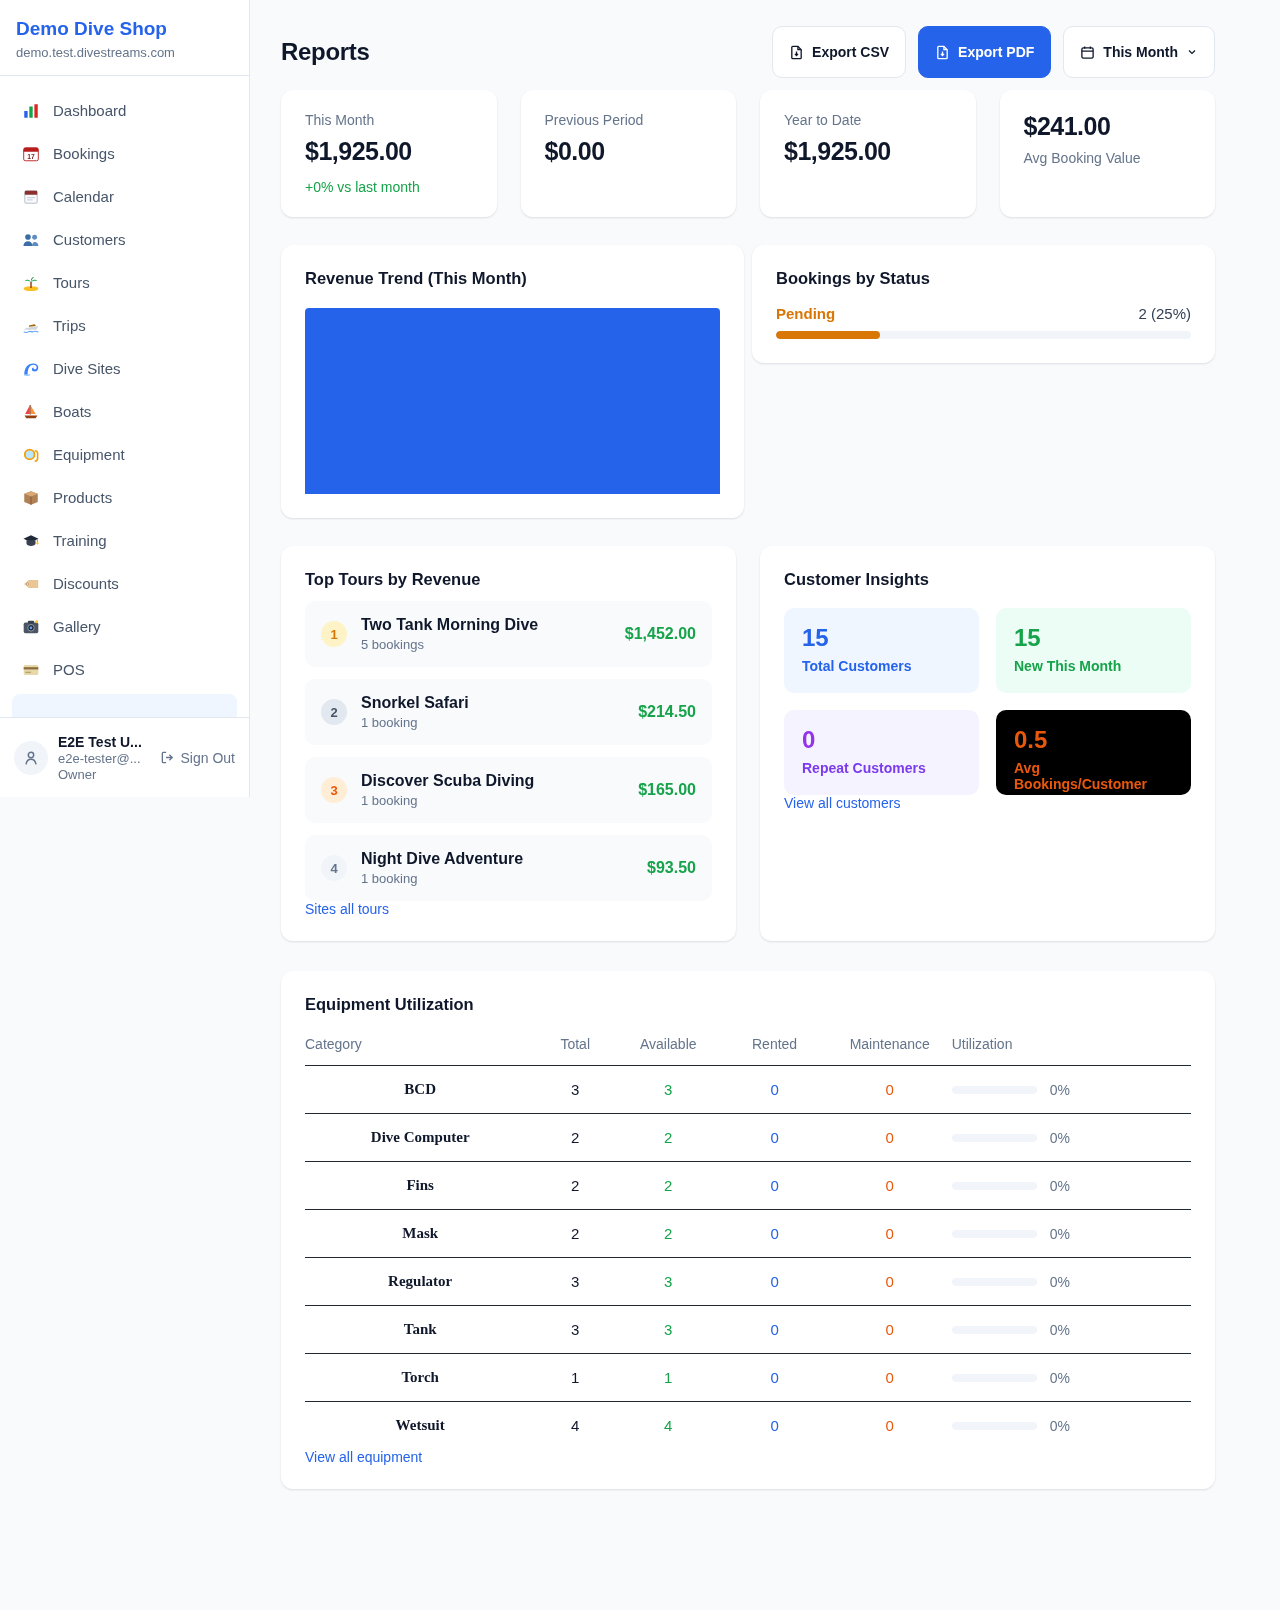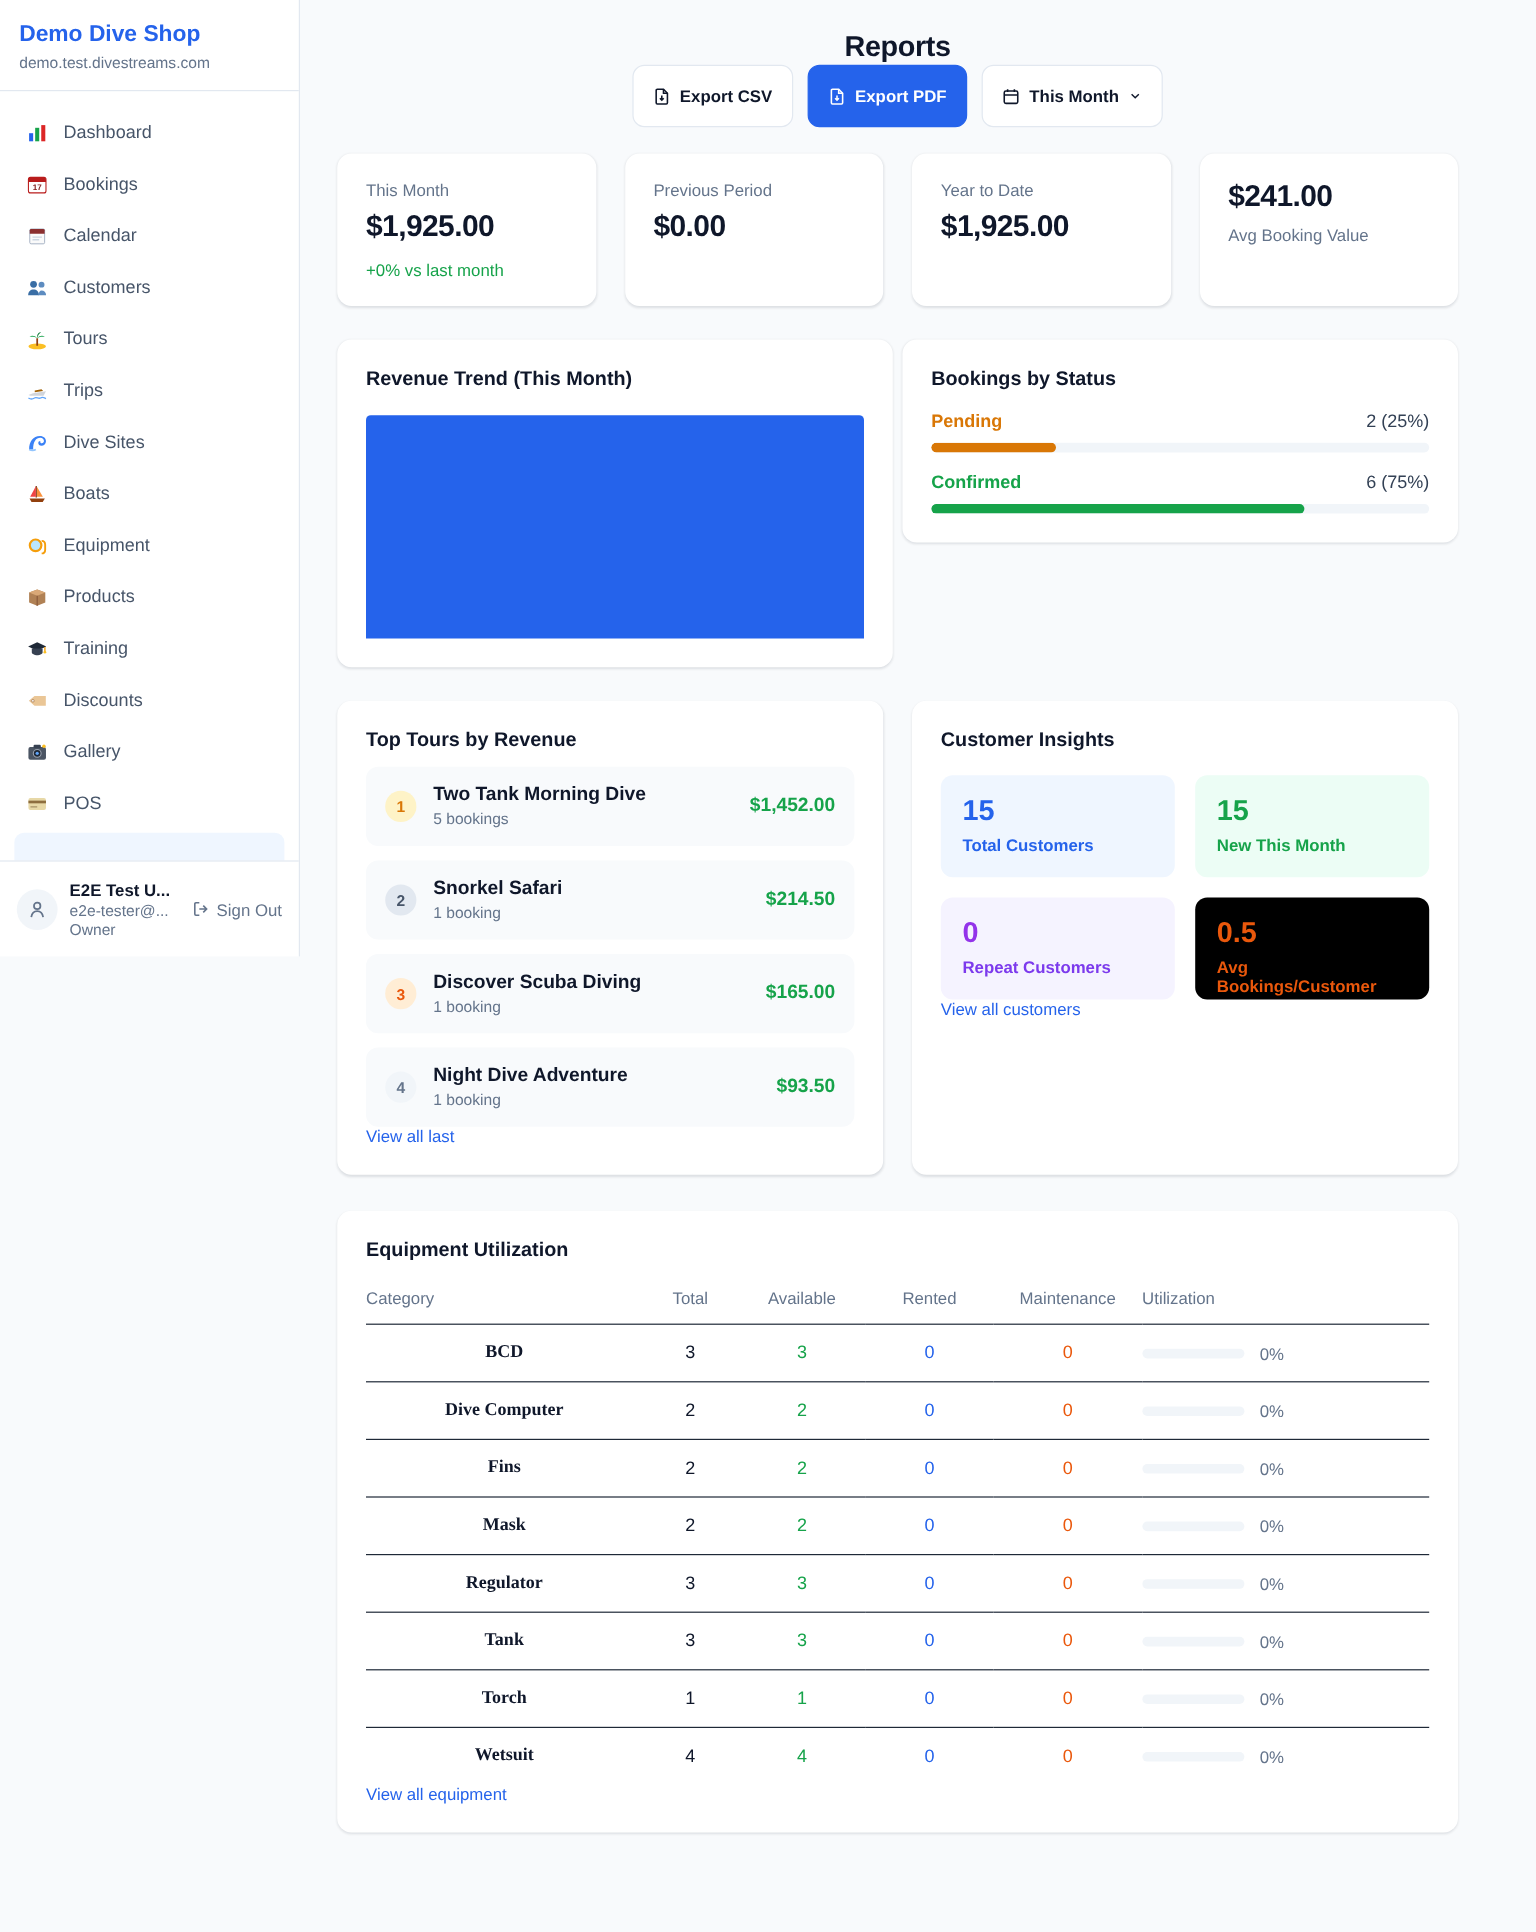--- a/index.html
+++ b/index.html
@@ -18,21 +18,21 @@
   .nav-icon svg { width:18px; height:18px; }
   .user-panel { border-top:1px solid #e2e8f0; height:80px; padding:10px 14px; display:flex; align-items:center; gap:10px; }
   .avatar { width:34px; height:34px; border-radius:50%; background:#f1f5f9; display:flex; align-items:center; justify-content:center; flex:none; }
   .user-info { flex:1; min-width:0; }
   .user-name { font-size:14px; font-weight:bold; color:#0f172a; white-space:nowrap; }
   .user-email, .user-role { font-size:13px; color:#64748b; margin-top:1px; white-space:nowrap; }
   .signout { display:flex; align-items:center; gap:6px; color:#64748b; font-size:14px; cursor:pointer; flex:none; }
 
   
   .main { margin-left:250px; padding:26px 65px 42px 31px; }
-  .page-header { display:flex; justify-content:space-between; align-items:center; margin-bottom:22px;flex-direction:column; }
+  .page-header { display:flex; justify-content:space-between; align-items:center; margin-bottom:12px; }
   .page-title { font-size:24px; font-weight:800; letter-spacing:-0.3px; }
   .header-actions { display:flex; gap:12px; }
   .btn { display:flex; align-items:center; gap:8px; height:52px; padding:0 16px; border-radius:10px; font-size:14px; font-weight:600; border:1px solid #e2e8f0; background:#fff; color:#0f172a; cursor:pointer; font-family:inherit; }
   .btn-primary { background:#2563eb; border-color:#2563eb; color:#fff; }
 
   .card { background:#fff; border-radius:12px; box-shadow:0 1px 2px rgba(15,23,42,.07), 0 1px 3px rgba(15,23,42,.05); }
 
   .stats-grid { display:grid; grid-template-columns:repeat(4,1fr); gap:24px; margin-bottom:28px; }
   .stat-card { padding:22px 24px; height:127px; }
   .stat-label { font-size:14px; color:#64748b; }
@@ -332,29 +332,20 @@
     </div>
     <div class="card pad-card">
       <div class="card-title">Bookings by Status</div>
       <div class="status-row">
         <div class="status-head">
           <span class="status-label pending">Pending</span>
           <span class="status-value">2 (25%)</span>
         </div>
         <div class="track">
             <div class="fill pending" style="width: 25%;"></div>
-          </div>
-      </div>
-      <div class="status-row">
-        <div class="status-head">
-          <span class="status-label confirmed">Confirmed</span>
-          <span class="status-value">6 (75%)</span>
-        </div>
-        <div class="track">
-            <div class="fill confirmed" style="width: 75%;"></div>
           </div>
       </div>
     </div>
   </div>
 
   <div class="row2-grid">
     <div class="card pad-card">
       <div class="card-title">Top Tours by Revenue</div>
       <div class="tour-row">
         <span class="rank rank-1">1</span>
@@ -369,21 +360,21 @@
       <div class="tour-row">
         <span class="rank rank-3">3</span>
         <span class="tour-info"><span class="tour-name">Discover Scuba Diving</span><span class="tour-bookings" style="display:block">1 booking</span></span>
         <span class="tour-revenue">$165.00</span>
       </div>
       <div class="tour-row">
         <span class="rank rank-4">4</span>
         <span class="tour-info"><span class="tour-name">Night Dive Adventure</span><span class="tour-bookings" style="display:block">1 booking</span></span>
         <span class="tour-revenue">$93.50</span>
       </div>
-      <a class="view-link">View all last</a>
+      <a class="view-link">Sites all tours</a>
     </div>
 
     <div class="card pad-card">
       <div class="card-title">Customer Insights</div>
       <div class="insights-grid">
         <div class="tile tile-blue">
           <div class="tile-value">15</div>
           <div class="tile-label">Total Customers</div>
         </div>
         <div class="tile tile-green">

